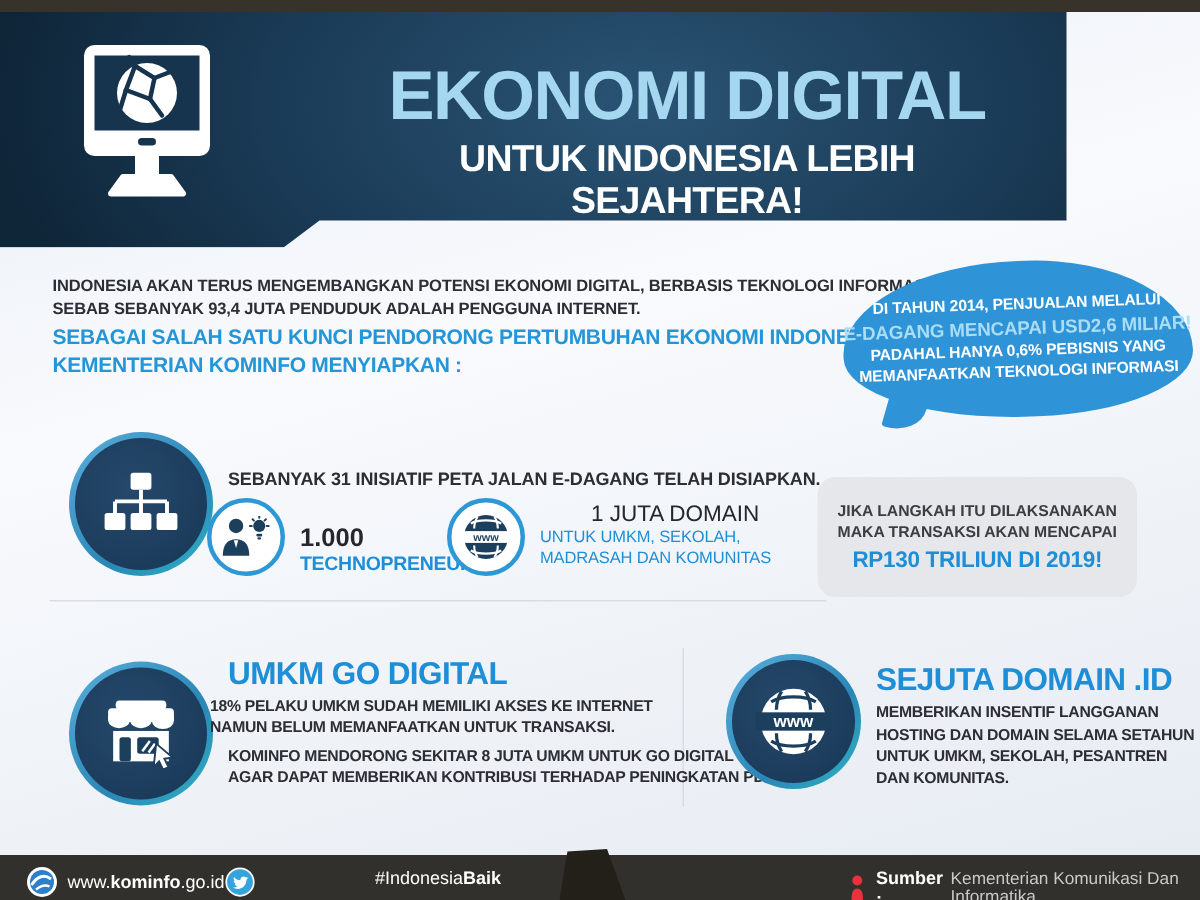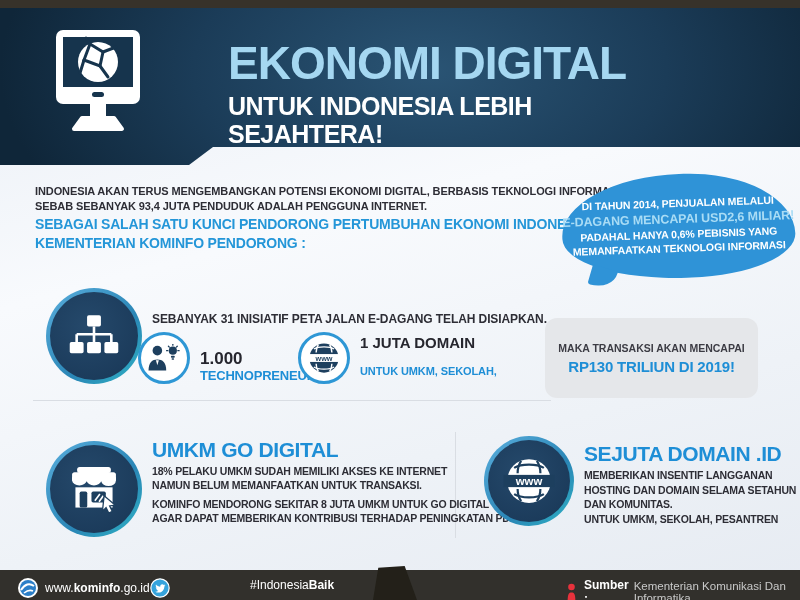--- a/index.html
+++ b/index.html
@@ -5,23 +5,24 @@
   * { margin:0; padding:0; box-sizing:border-box; }
   html,body { background:#888; }
   #canvas {
     position:relative; width:800px; height:600px; overflow:hidden;
     font-family:"Liberation Sans", sans-serif;
     background:linear-gradient(165deg,#e9eef5 0%,#f8fafd 38%,#eef2f7 70%,#e6ebf2 100%);
   }
   
   .top-strip { position:absolute; left:0; top:0; width:800px; height:8px; background:#37322a; }
   .header {
-    position:absolute; left:0; top:8px; width:800px; height:157px;
+    position:absolute; left:0; top:8px; width:711px; height:157px;
     background:radial-gradient(ellipse 430px 240px at 430px 62px,#2a5474 0%,#1b3c58 55%,#0f2639 100%);
     clip-path:polygon(0 0,800px 0,800px 139px,213px 139px,189px 157px,0 157px);
+    text-align:center;
   }
   .monitor-wrap { position:absolute; left:50px; top:22px; width:96px; height:118px; }
   .title-block { position:absolute; left:228px; top:30px; width:460px; }
   .main-title { font-size:46px; font-weight:bold; letter-spacing:-1px; color:#a5d7f1; line-height:50px; }
   .sub-title { font-size:25px; font-weight:bold; letter-spacing:-0.5px; color:#ffffff; line-height:28px; margin-top:4px; }
   
   .intro { position:absolute; left:35px; top:184px; color:#2d2d35; font-size:11px; font-weight:bold; line-height:15px; letter-spacing:-0.1px; }
   .intro-highlight { position:absolute; left:35px; top:215px; color:#2496d8; font-size:14px; font-weight:bold; line-height:19px; letter-spacing:-0.2px; }
   
   .bubble {
@@ -51,22 +52,22 @@
     position:absolute; width:52px; height:52px; border-radius:50%;
     background:#ffffff; border:3px solid #2e97d5;
     display:flex; align-items:center; justify-content:center;
   }
   
   .sec-title { position:absolute; color:#1e8ed6; font-size:21px; font-weight:bold; letter-spacing:-0.4px; }
   .sec-desc  { position:absolute; color:#2d2d35; font-size:12px; font-weight:bold; letter-spacing:-0.1px; }
   .stat-text { position:absolute; }
   .stat-value { color:#26262e; font-size:17px; font-weight:bold; line-height:18px;margin-top:10px; }
   .stat-label { color:#1e8ed6; font-size:13px; font-weight:bold; line-height:16px; letter-spacing:-0.2px; }
-  .stat-value2 { color:#26262e; font-size:15px; font-weight:bold; line-height:17px; }
-  .stat-label2 { color:#1e8ed6; font-size:11px; font-weight:bold; line-height:14px; letter-spacing:-0.1px;margin-top:13px; }
+  .stat-value2 { color:#26262e; font-size:15px; font-weight:normal; line-height:17px;margin-left:34px; }
+  .stat-label2 { color:#1e8ed6; font-size:11px; font-weight:normal; line-height:14px; letter-spacing:-0.1px; }
   
   .gray-box {
     position:absolute; left:545px; top:318px; width:213px; height:80px;
     background:#e5e7ea; border-radius:12px;
     display:flex; flex-direction:column; justify-content:center; align-items:center; text-align:center;
   }
   .gray-box .g-line { color:#3c3c44; font-size:10.5px; font-weight:bold; line-height:14px; }
   .gray-box .g-em { color:#1e8ed6; font-size:15px; font-weight:bold; margin-top:3px; letter-spacing:-0.2px; }
   
   .h-divider { position:absolute; left:33px; top:400px; width:518px; height:1px; background:#d9dde3; }
@@ -116,21 +117,21 @@
       <div class="sub-title">UNTUK INDONESIA LEBIH SEJAHTERA!</div>
     </div>
   </div>
 
   <div class="intro">
     <div>INDONESIA AKAN TERUS MENGEMBANGKAN POTENSI EKONOMI DIGITAL, BERBASIS TEKNOLOGI INFORMASI.</div>
     <div>SEBAB SEBANYAK 93,4 JUTA PENDUDUK ADALAH PENGGUNA INTERNET.</div>
   </div>
   <div class="intro-highlight">
     <div>SEBAGAI SALAH SATU KUNCI PENDORONG PERTUMBUHAN EKONOMI INDONESIA,</div>
-    <div>KEMENTERIAN KOMINFO PENDORONG :</div>
+    <div>KEMENTERIAN KOMINFO MENYIAPKAN :</div>
   </div>
 
   <div class="bubble">
     <div class="b-line">DI TAHUN 2014, PENJUALAN MELALUI</div>
     <div class="b-line b-em">E-DAGANG MENCAPAI USD2,6 MILIAR!</div>
     <div class="b-line">PADAHAL HANYA 0,6% PEBISNIS YANG</div>
     <div class="b-line">MEMANFAATKAN TEKNOLOGI INFORMASI</div>
   </div>
 
   <div class="big-circle" style="left:46px; top:288px; width:96px; height:96px;">
@@ -187,23 +188,25 @@
         <path d="M22,56 q-4,-6 -4,-14"></path>
         <path d="M42,56 q4,-6 4,-14"></path>
       </g>
       <rect x="2" y="25" width="60" height="14" fill="#ffffff"></rect>
       <text x="32" y="36.5" text-anchor="middle" font-family="Liberation Sans, sans-serif" font-size="13" font-weight="bold" fill="#1d3f5e">www</text>
     </svg>
   </div>
   <div class="stat-text" style="left:360px; top:334px;">
     <div class="stat-value2">1 JUTA DOMAIN</div>
     <div class="stat-label2">UNTUK UMKM, SEKOLAH,</div>
+    <div class="stat-label2">MADRASAH DAN KOMUNITAS</div>
   </div>
 
   <div class="gray-box">
+    <div class="g-line">JIKA LANGKAH ITU DILAKSANAKAN</div>
     <div class="g-line">MAKA TRANSAKSI AKAN MENCAPAI</div>
     <div class="g-em">RP130 TRILIUN DI 2019!</div>
   </div>
 
   <div class="h-divider"></div>
   <div class="v-divider"></div>
 
   <div class="big-circle" style="left:46px; top:441px; width:96px; height:96px;">
     <div class="inner">
       <svg width="54" height="54" viewBox="0 0 64 64">
@@ -217,21 +220,21 @@
         <rect x="29" y="35" width="17" height="13" rx="2" fill="#1d3f5e"></rect>
         <g stroke="#ffffff" stroke-width="2">
           <path d="M33,46 l6,-8"></path>
           <path d="M38,47 l5,-7"></path>
         </g>
         <path d="M44,40 l13,11 -6.5,1 3.2,6.5 -4.2,2 -3.2,-6.5 -4.3,4.5 Z" fill="#ffffff" stroke="#1d3f5e" stroke-width="1.5"></path>
       </svg>
     </div>
   </div>
   <div class="sec-title" style="left:152px; top:438px;">UMKM GO DIGITAL</div>
-  <div class="body-text" style="left:152px; top:464px;">
+  <div class="body-text" style="left:140px; top:464px;">
     <div>18% PELAKU UMKM SUDAH MEMILIKI AKSES KE INTERNET</div>
     <div>NAMUN BELUM MEMANFAATKAN UNTUK TRANSAKSI.</div>
   </div>
   <div class="body-text" style="left:152px; top:497px;">
     <div>KOMINFO MENDORONG SEKITAR 8 JUTA UMKM UNTUK GO DIGITAL</div>
     <div>AGAR DAPAT MEMBERIKAN KONTRIBUSI TERHADAP PENINGKATAN PDB</div>
   </div>
 
   <div class="big-circle" style="left:484px; top:436px; width:90px; height:90px;">
     <div class="inner">
@@ -247,22 +250,22 @@
         </g>
         <rect x="3" y="25" width="58" height="14" fill="#1d3f5e"></rect>
         <text x="32" y="36.5" text-anchor="middle" font-family="Liberation Sans, sans-serif" font-size="13" font-weight="bold" fill="#ffffff">www</text>
       </svg>
     </div>
   </div>
   <div class="sec-title" style="left:584px; top:442px;">SEJUTA DOMAIN .ID</div>
   <div class="body-text sejuta-desc" style="left:584px; top:468px;">
     <div>MEMBERIKAN INSENTIF LANGGANAN</div>
     <div>HOSTING DAN DOMAIN SELAMA SETAHUN</div>
+    <div>UNTUK UMKM, SEKOLAH, PESANTREN</div>
     <div>DAN KOMUNITAS.</div>
-    <div>UNTUK UMKM, SEKOLAH, PESANTREN</div>
   </div>
 
   <div class="footer"></div>
   <div class="footer-wedge"></div>
 
   <div class="f-item" style="left:18px;">
     <span class="f-icon">
       <svg width="20" height="20" viewBox="0 0 20 20">
         <circle cx="10" cy="10" r="10" fill="#ffffff"></circle>
         <circle cx="10" cy="10" r="8" fill="#2c7fc8"></circle>

